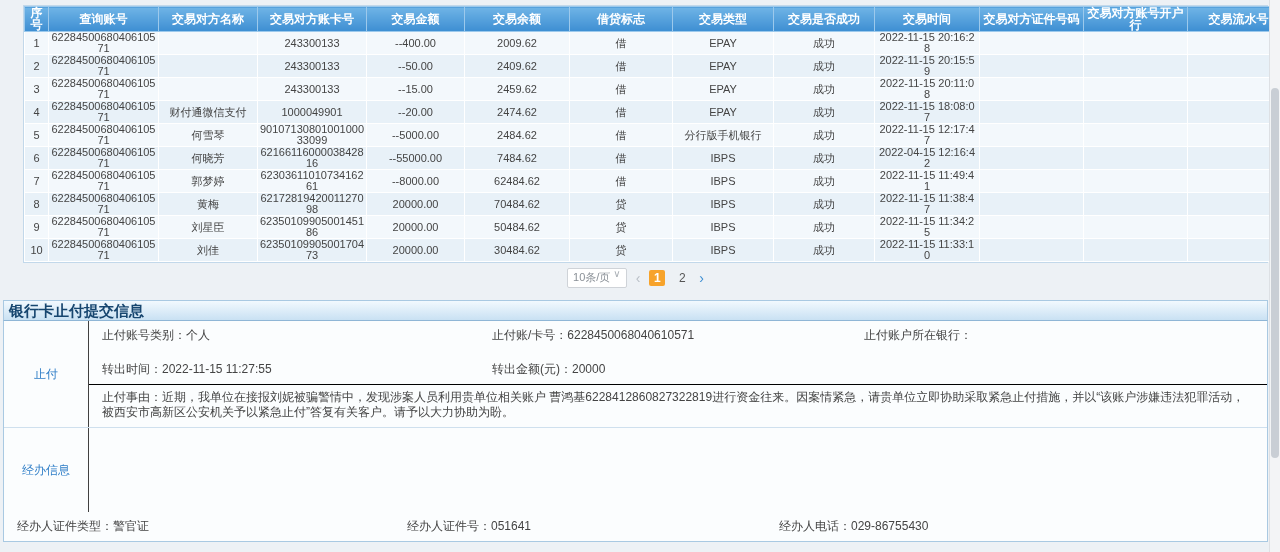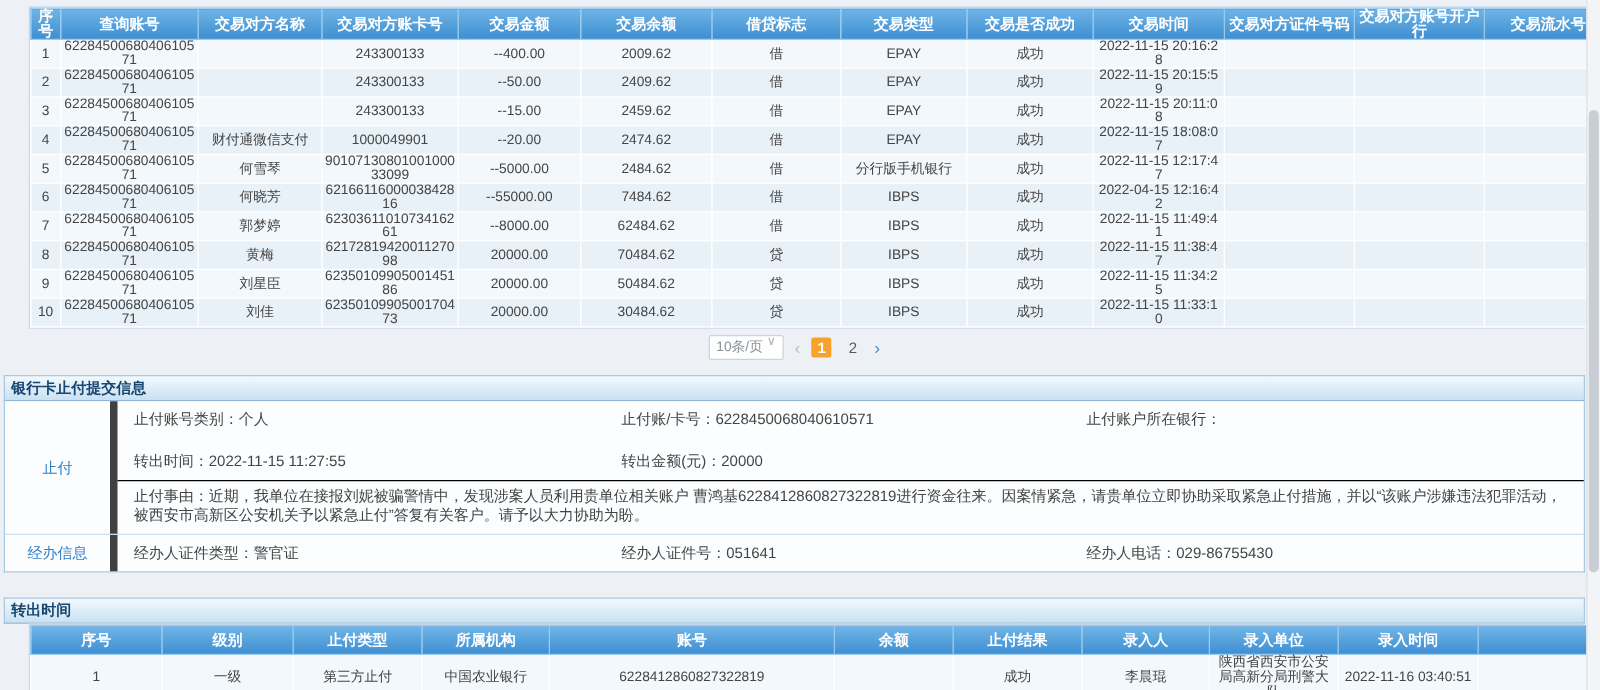--- a/index.html
+++ b/index.html
@@ -37,31 +37,31 @@
   .pg-btn{font-size:14px;line-height:16px;cursor:pointer;}
   .pg-prev{color:#b9bfc6;}
   .pg-next{color:#3d8ed2;}
   .pg-num{font-size:12px;color:#555;min-width:16px;height:16px;line-height:16px;text-align:center;border-radius:2px;cursor:pointer;}
   .pg-num.active{background:#f7a32b;color:#fff;font-weight:bold;}
   
   .section-bar{
     height:19px;line-height:19px;padding-left:5px;
     background:linear-gradient(#f2f9fe,#c9e1f3);
     border:1px solid #a9c9e2;border-bottom-color:#8fb6d6;
-    font-size:12px;font-weight:bold;color:#17466f;
+    font-size:15px;font-weight:bold;color:#17466f;
   }
   .bar1{margin-top:12px;}
   .bar2{margin-top:20px;}
   
   .panel{border:1px solid #a9c9e2;border-top:none;background:#fbfdfe;}
   .panel-row{display:flex;}
-  .panel-row + .panel-row{border-top:1px solid #cfe0ee;}
+  .panel-row + .panel-row{border-top:1px solid #cfe0ee;flex-direction:column;}
   .row-label{
     width:84px;flex:0 0 84px;display:flex;align-items:center;justify-content:center;
-    color:#2f7ec7;font-size:12px;border-right:6px solid #404040;
+    color:#2f7ec7;font-size:12px;border-right:1px solid #404040;
   }
   .row-content{flex:1;min-width:0;}
   .fields{
     display:grid;grid-template-columns:390px 372px 1fr;
     gap:21px 0;padding:8px 6px 8px 13px;font-size:12px;line-height:13px;color:#444;
   }
   .field{white-space:nowrap;overflow:hidden;}
   .note{
     border-top:1px solid #000000;padding:5px 12px 7px 13px;
     font-size:12px;line-height:15px;color:#444;

